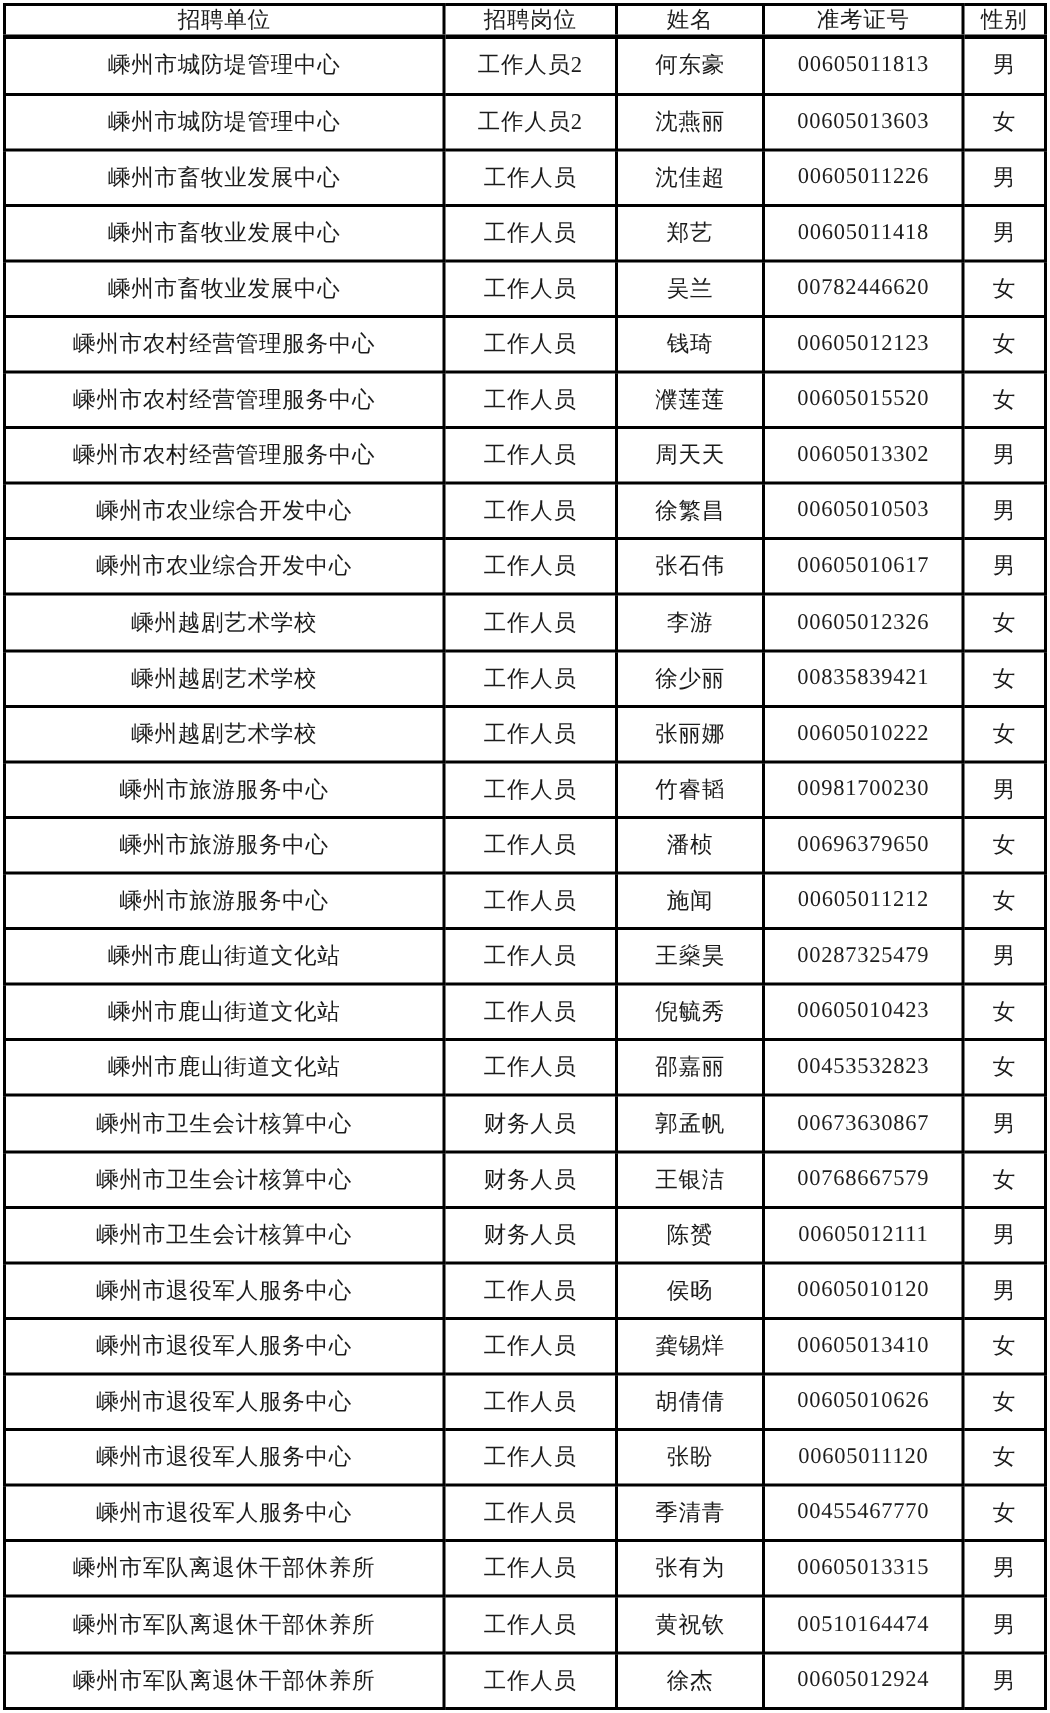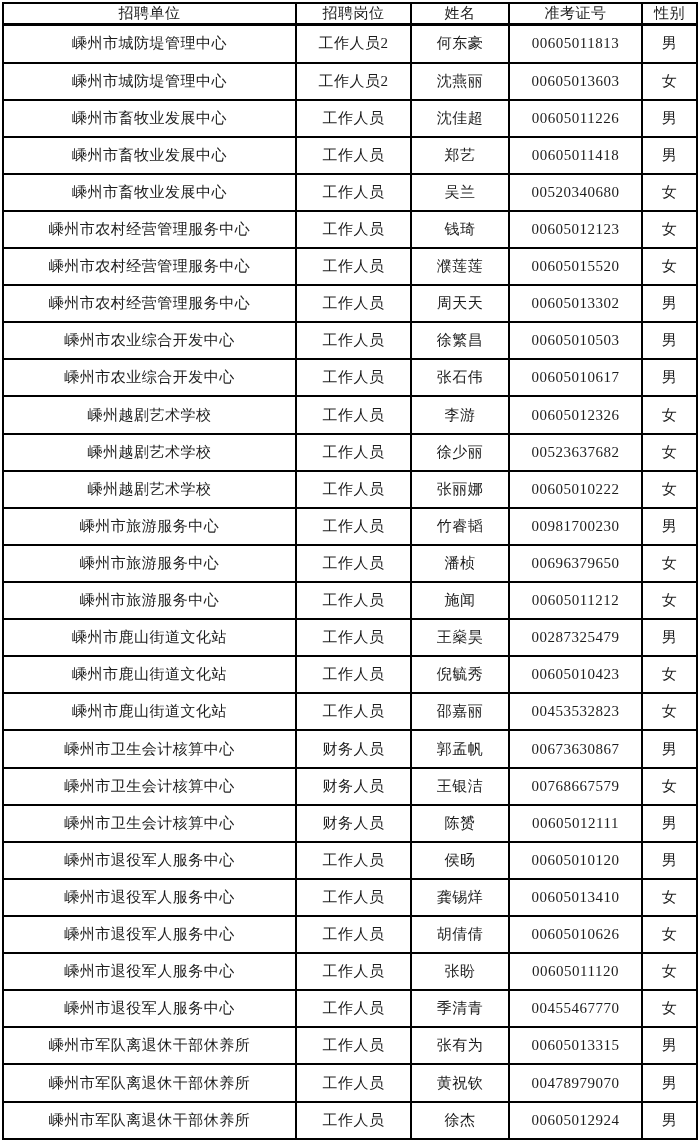--- a/index.html
+++ b/index.html
@@ -98,21 +98,21 @@
           <td>工作人员</td>
           <td>郑艺</td>
           <td>00605011418</td>
           <td>男</td>
         </tr>
 
         <tr>
           <td>嵊州市畜牧业发展中心</td>
           <td>工作人员</td>
           <td>吴兰</td>
-          <td>00520340680</td>
+          <td>00782446620</td>
           <td>女</td>
         </tr>
 
         <tr>
           <td>嵊州市农村经营管理服务中心</td>
           <td>工作人员</td>
           <td>钱琦</td>
           <td>00605012123</td>
           <td>女</td>
         </tr>
@@ -154,21 +154,21 @@
           <td>工作人员</td>
           <td>李游</td>
           <td>00605012326</td>
           <td>女</td>
         </tr>
 
         <tr>
           <td>嵊州越剧艺术学校</td>
           <td>工作人员</td>
           <td>徐少丽</td>
-          <td>00523637682</td>
+          <td>00835839421</td>
           <td>女</td>
         </tr>
 
         <tr>
           <td>嵊州越剧艺术学校</td>
           <td>工作人员</td>
           <td>张丽娜</td>
           <td>00605010222</td>
           <td>女</td>
         </tr>
@@ -290,21 +290,21 @@
           <td>工作人员</td>
           <td>张有为</td>
           <td>00605013315</td>
           <td>男</td>
         </tr>
 
         <tr>
           <td>嵊州市军队离退休干部休养所</td>
           <td>工作人员</td>
           <td>黄祝钦</td>
-          <td>00478979070</td>
+          <td>00510164474</td>
           <td>男</td>
         </tr>
 
         <tr>
           <td>嵊州市军队离退休干部休养所</td>
           <td>工作人员</td>
           <td>徐杰</td>
           <td>00605012924</td>
           <td>男</td>
         </tr>

